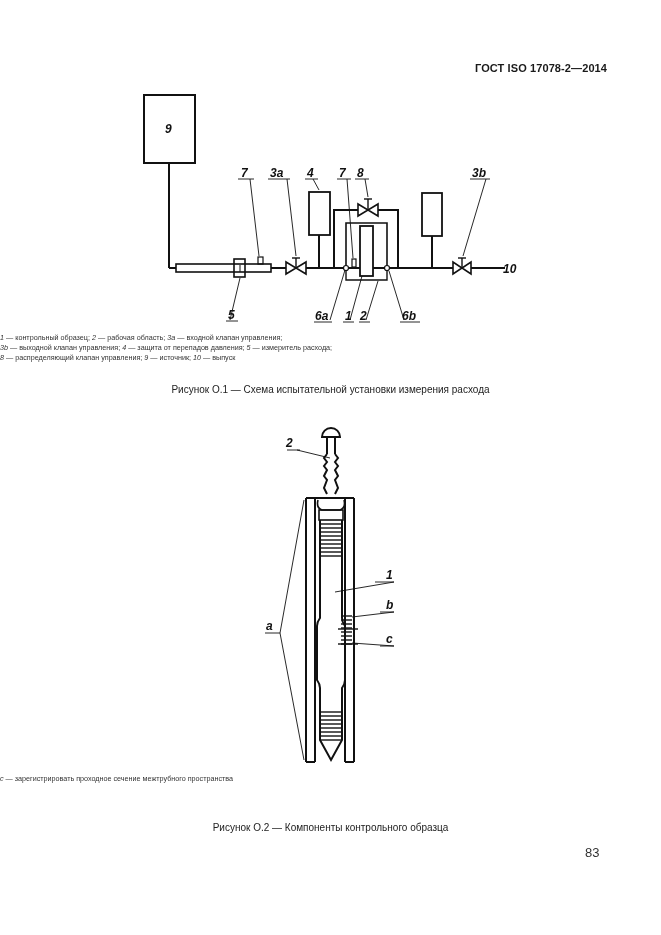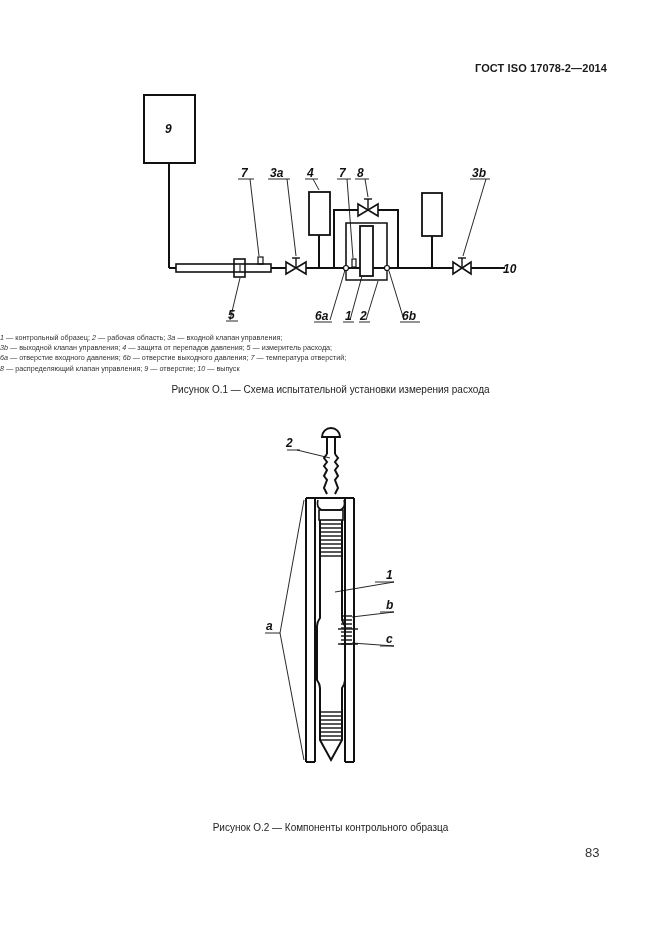--- a/index.html
+++ b/index.html
@@ -105,22 +105,21 @@
   <text class="lbl" x="228" y="319" font-size="12">5</text>
   <text class="lbl" x="315" y="320" font-size="12">6a</text>
   <text class="lbl" x="345" y="320" font-size="12">1</text>
   <text class="lbl" x="360" y="320" font-size="12">2</text>
   <text class="lbl" x="402" y="320" font-size="12">6b</text>
 </svg>
 
 <div class="legend" style="top:333px;">
   <div><span class="it">1</span><span> — контрольный образец; </span><span class="it">2</span><span> — рабочая область; </span><span class="it">3a</span><span> — входной клапан управления;</span></div>
   <div><span class="it">3b</span><span> — выходной клапан управления; </span><span class="it">4</span><span> — защита от перепадов давления; </span><span class="it">5</span><span> — измеритель расхода;</span></div>
-  <div><span class="it">6a</span><span> — отверстие входного давления; </span><span class="it">6b</span><span> — отверстие выходного давления; </span><span class="it">7</span><span> — температура отверстий;</span></div>
-  <div><span class="it">8</span><span> — распределяющий клапан управления; </span><span class="it">9</span><span> — отверстие; </span><span class="it">10</span><span> — выпуск</span></div>
+  <div><span class="it">8</span><span> — распределяющий клапан управления; </span><span class="it">9</span><span> — источник; </span><span class="it">10</span><span> — выпуск</span></div>
 </div>
 <div class="caption" style="top:384px;">Рисунок О.1 — Схема испытательной установки измерения расхода</div>
 
 <svg class="svgwrap" style="top:400px;" width="661" height="380" viewBox="0 400 661 380">
   <g stroke="#111" stroke-width="2" fill="none">
 
     <line x1="306" y1="498" x2="306" y2="762"></line>
     <line x1="315" y1="498" x2="315" y2="762"></line>
     <line x1="345" y1="498" x2="345" y2="762"></line>
     <line x1="354" y1="498" x2="354" y2="762"></line>
@@ -185,16 +184,17 @@
     <line x1="280" y1="633" x2="304" y2="760"></line>
   </g>
   <text class="lbl" x="286" y="447" font-size="12">2</text>
   <text class="lbl" x="386" y="579" font-size="12">1</text>
   <text class="lbl" x="386" y="609" font-size="12">b</text>
   <text class="lbl" x="386" y="643" font-size="12">c</text>
   <text class="lbl" x="266" y="630" font-size="12">a</text>
 </svg>
 
 <div class="legend" style="top:774px;">
+  <div><span class="it">c</span><span> — зарегистрировать проходное сечение межтрубного пространства</span></div>
 </div>
 <div class="caption" style="top:822px;">Рисунок О.2 — Компоненты контрольного образца</div>
 
 <div class="pagenum">83</div>
 
 </body></html>

